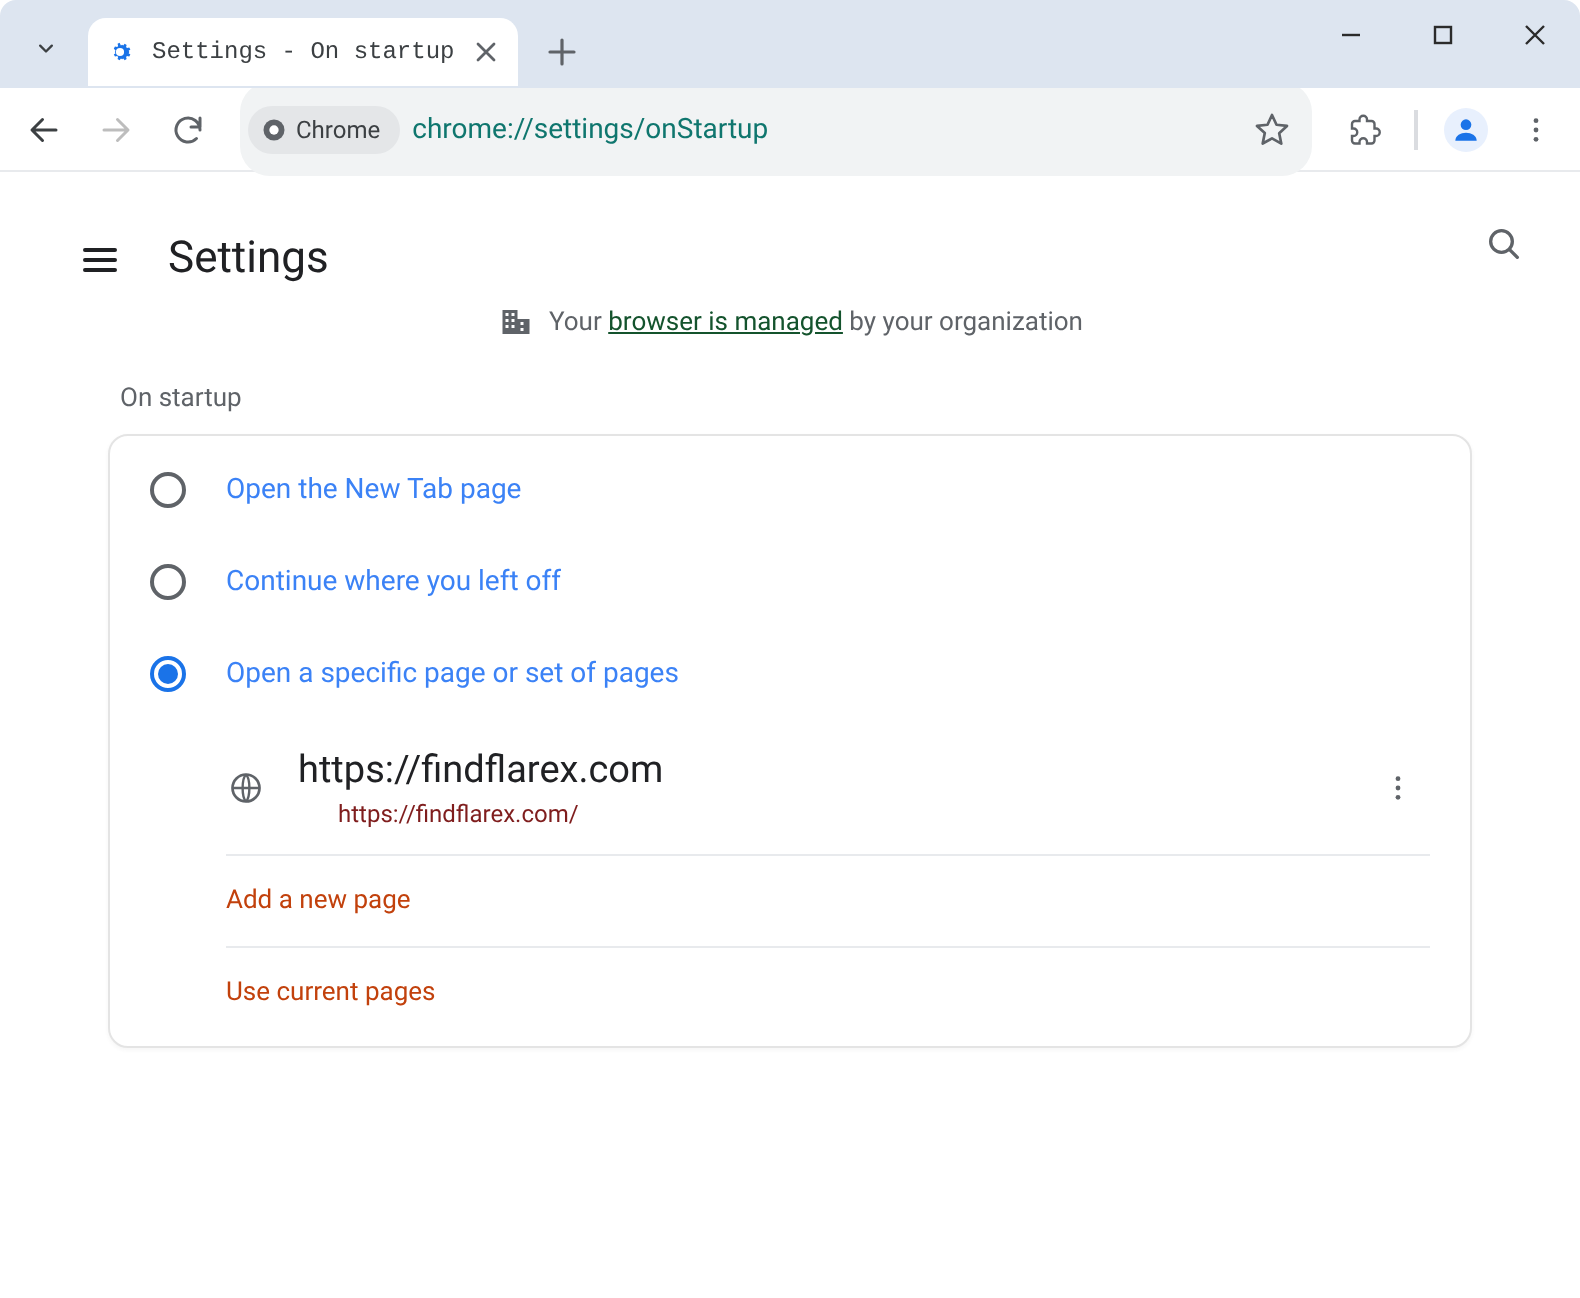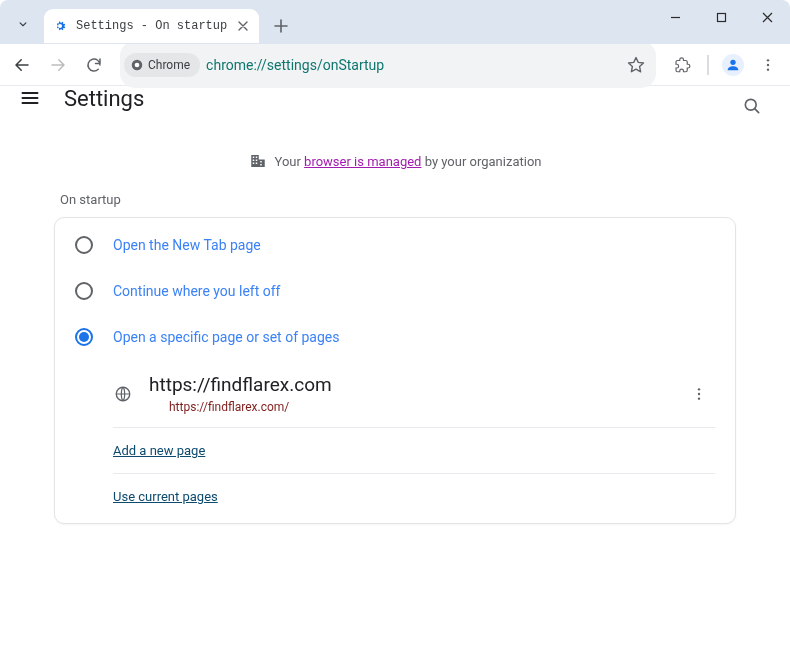--- a/index.html
+++ b/index.html
@@ -157,23 +157,24 @@
   .profile-icon {
     width: 22px; height: 22px;
     border-radius: 50%;
     background: #e8f0fd;
     display: flex; align-items: center; justify-content: center;
   }
   
   .settings-header {
     height: 56px;
     display: flex;
-    align-items: flex-start;
+    align-items: flex-end;
     padding: 0 18px;
     gap: 22px;
+    margin-left: 20px;
   }
   .hamburger {
     cursor: pointer;
     display: flex; align-items: center; justify-content: center;
     width: 24px; height: 24px;
   }
   .settings-title {
     font-size: 22px;
     color: #202124;
     font-weight: 400;
@@ -189,21 +190,21 @@
     text-align: center;
     padding: 10px 0 16px;
     font-size: 13px;
     color: #5f6368;
     display: flex;
     align-items: center;
     justify-content: center;
     gap: 8px;
   }
   .managed-banner a {
-    color: #a21caf;
+    color: #14532d;
     text-decoration: underline;
   }
   .section-wrap {
     max-width: 682px;
     margin: 0 auto;
   }
   .section-label {
     font-size: 13px;
     color: #5f6368;
     margin: 6px 0 10px 6px;
@@ -267,23 +268,22 @@
     cursor: pointer;
     color: #5f6368;
     border-radius: 50%;
   }
   .link-row {
     padding: 15px 0;
     border-bottom: 1px solid #e8eaed;
   }
   .link-row:last-child { border-bottom: none; }
   .link-row a {
-    color: #0c4a6e;
+    color: #c2410c;
     font-size: 13px;
-    text-decoration: underline;
     cursor: pointer;
   }
   svg { display: block; }
 </style>
 </head>
 <body>
 
 <div class="titlebar">
   <div class="titlebar-left">
     <div class="search-tabs-btn">

